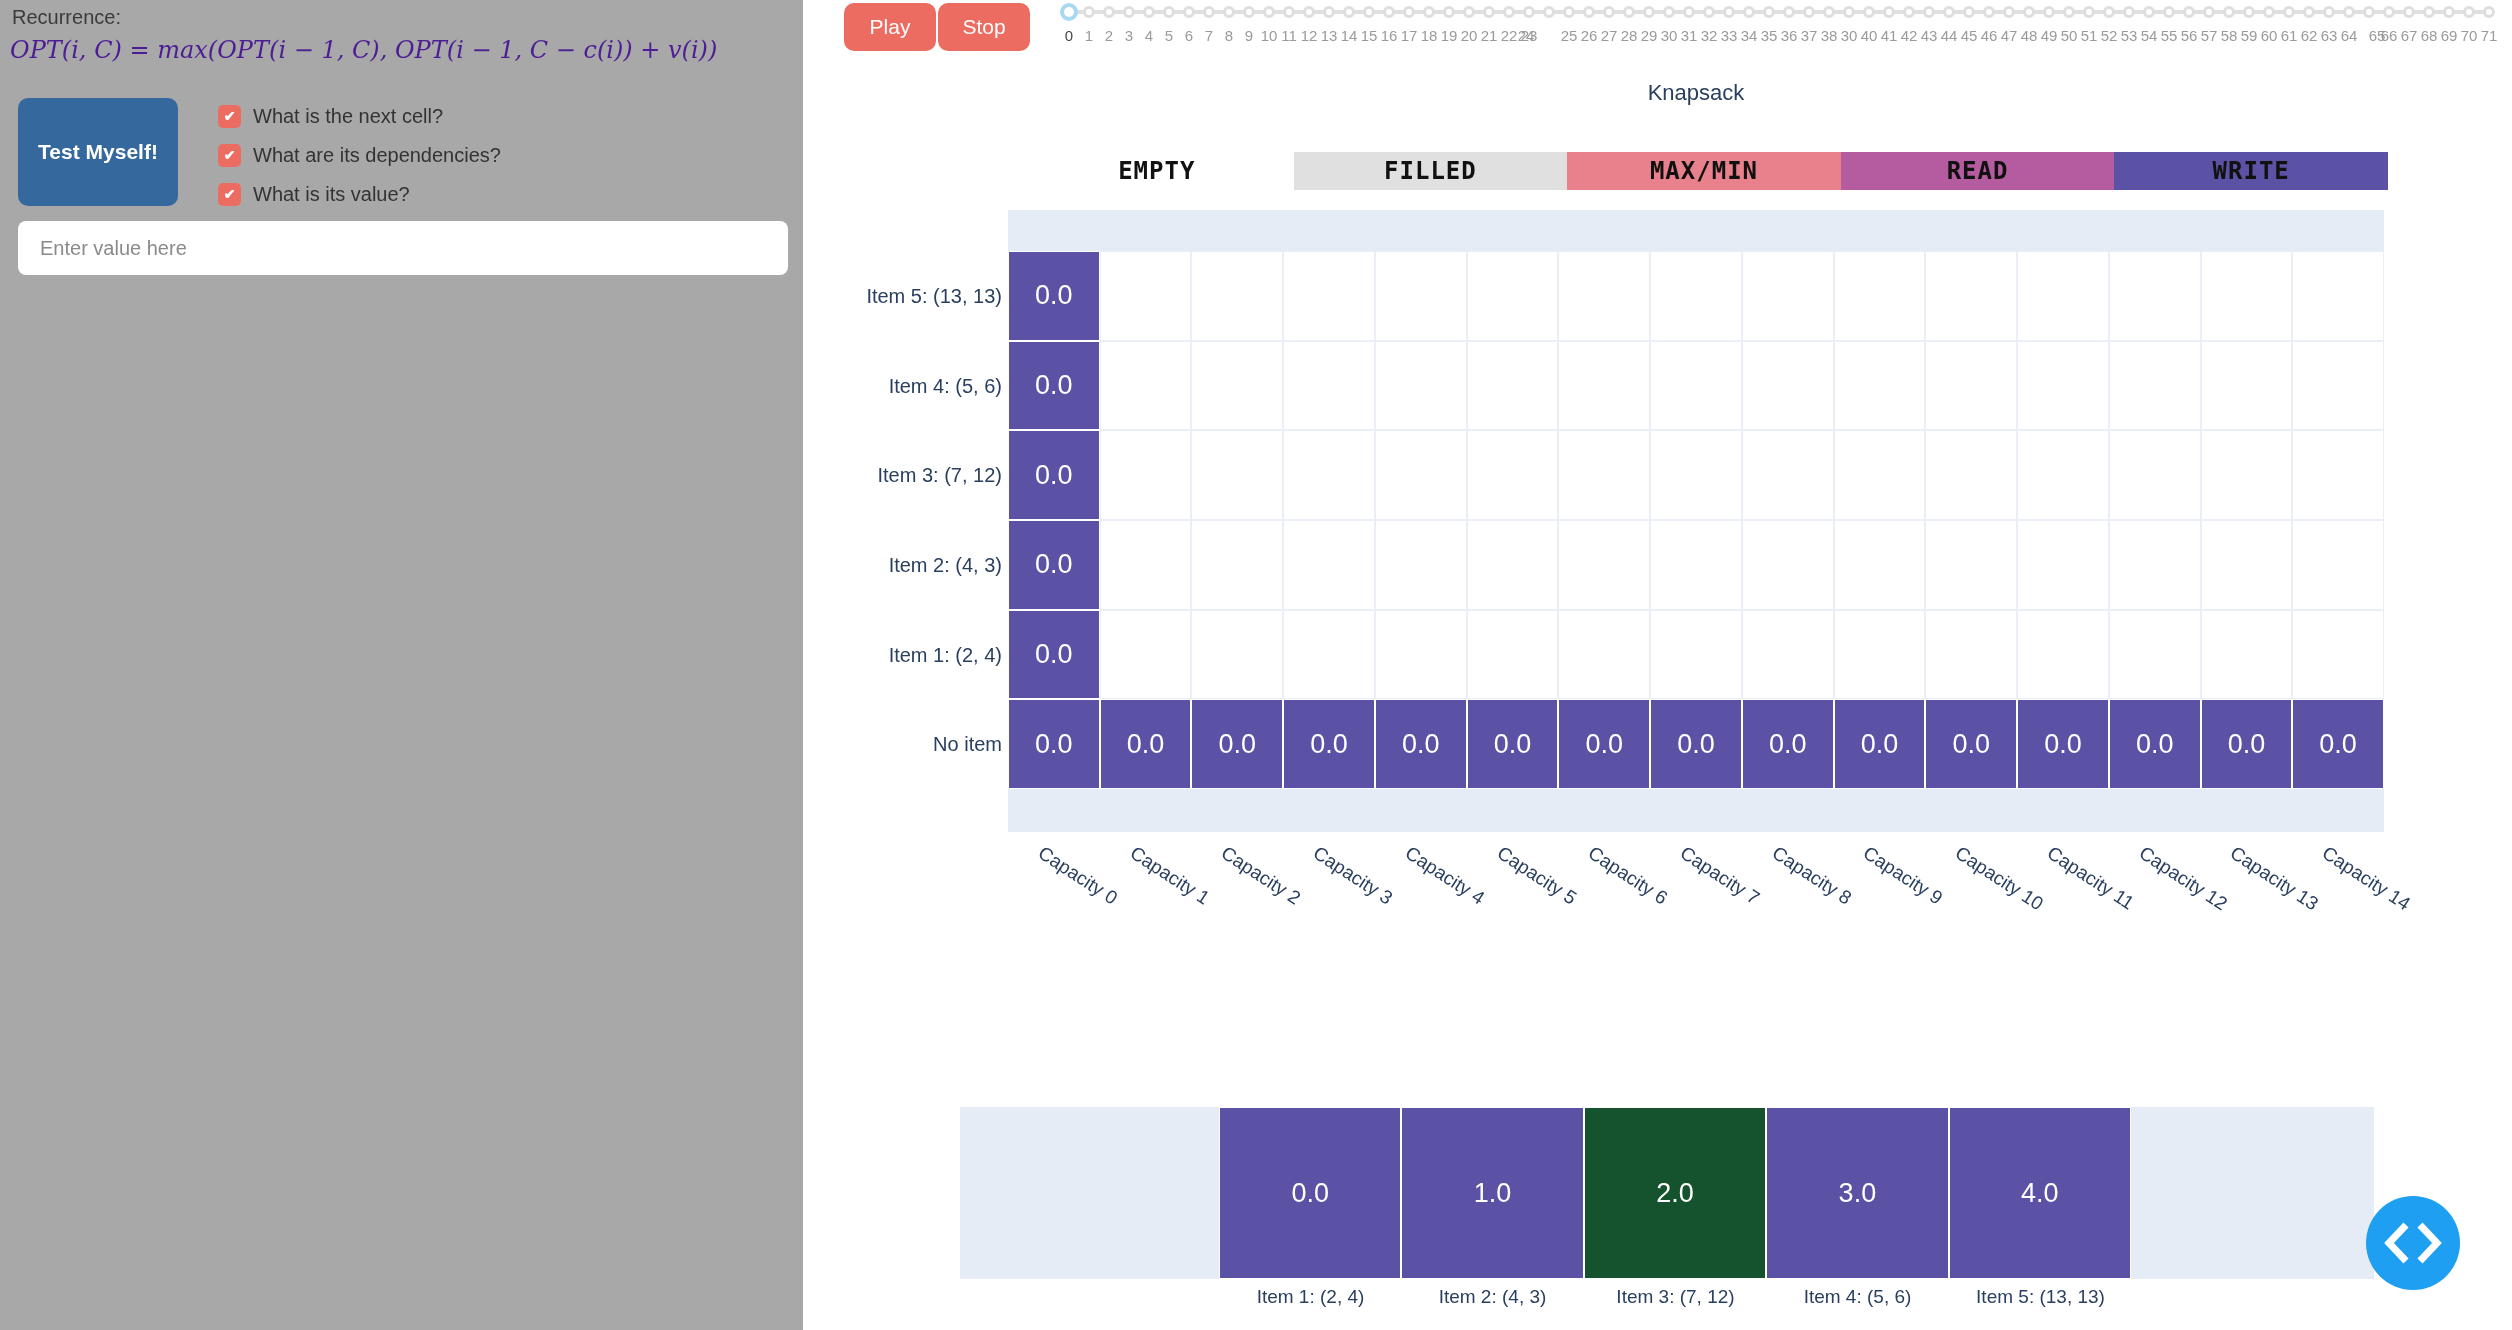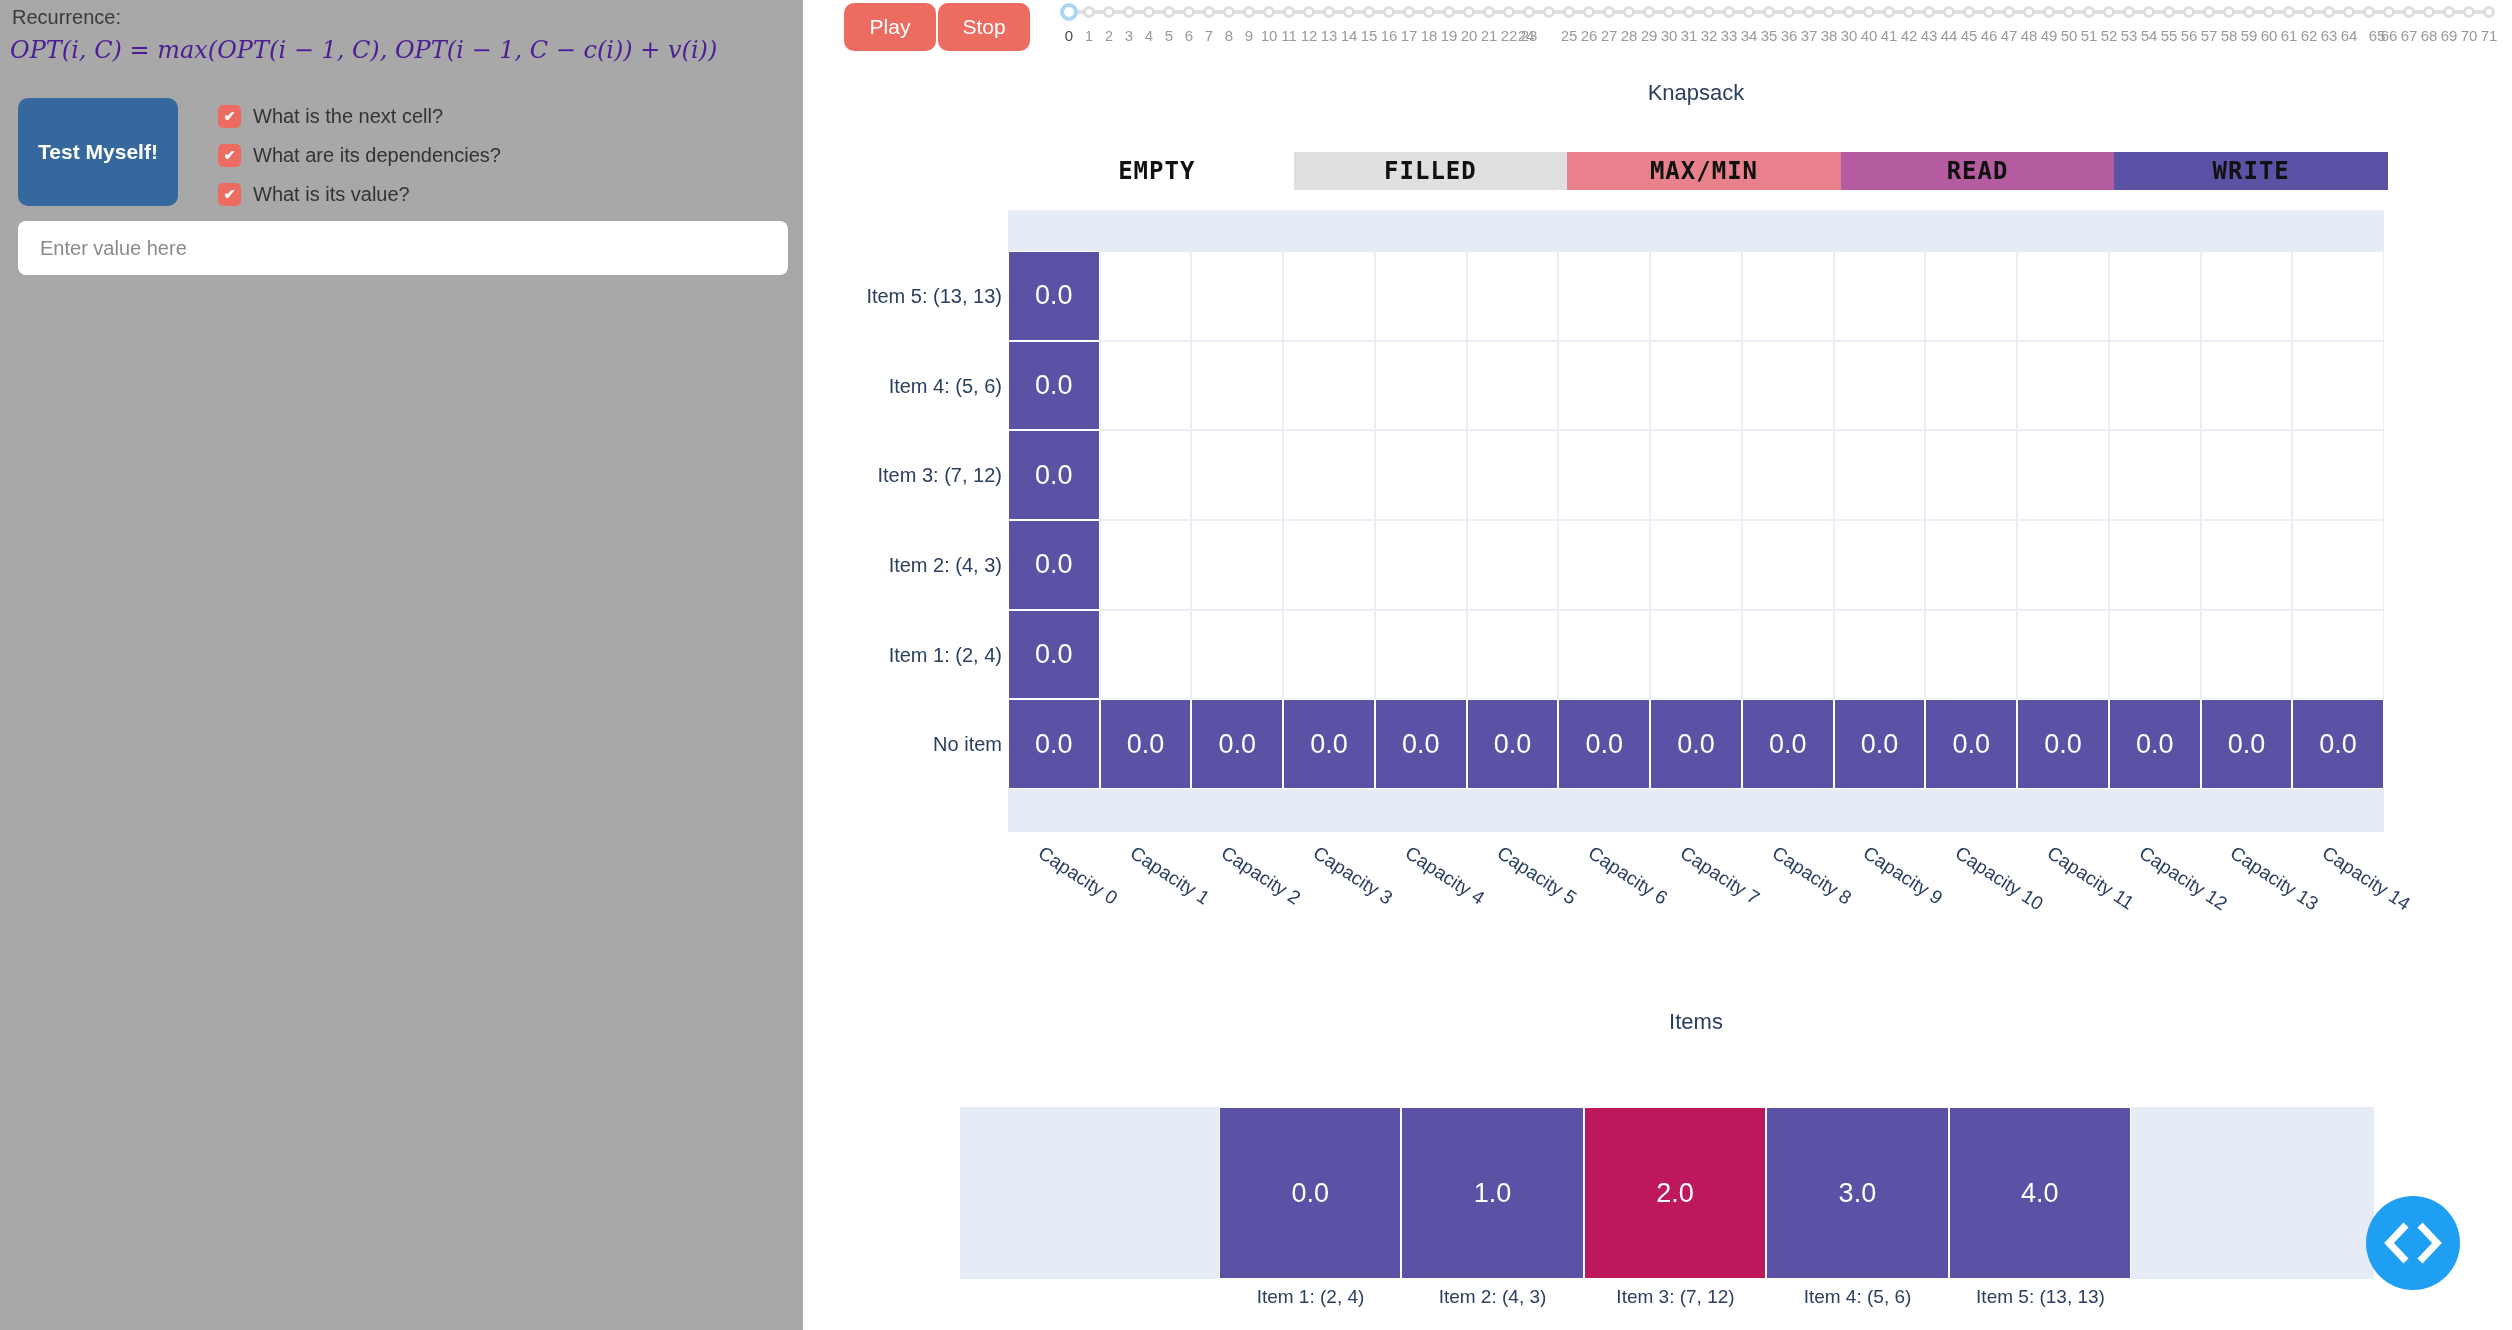--- a/index.html
+++ b/index.html
@@ -368,26 +368,25 @@
       <div class="col-label" style="left: 1688px;">Capacity 7</div>
       <div class="col-label" style="left: 1780px;">Capacity 8</div>
       <div class="col-label" style="left: 1871px;">Capacity 9</div>
       <div class="col-label" style="left: 1963px;">Capacity 10</div>
       <div class="col-label" style="left: 2055px;">Capacity 11</div>
       <div class="col-label" style="left: 2147px;">Capacity 12</div>
       <div class="col-label" style="left: 2238px;">Capacity 13</div>
       <div class="col-label" style="left: 2330px;">Capacity 14</div>
     </div>
 
-  <div id="items-title">Items</div>
   <div id="items-band"></div>
   <div id="items-strip">
       <div class="item-cell" style="background: rgb(91, 82, 165);">0.0</div>
       <div class="item-cell" style="background: rgb(91, 82, 165);">1.0</div>
-      <div class="item-cell" style="background: #be185d;">2.0</div>
+      <div class="item-cell" style="background: #14532d;">2.0</div>
       <div class="item-cell" style="background: rgb(91, 82, 165);">3.0</div>
       <div class="item-cell" style="background: rgb(91, 82, 165);">4.0</div>
     </div>
   <div id="items-labels">
       <div class="item-label" style="left: 1219px;">Item 1: (2, 4)</div>
       <div class="item-label" style="left: 1401px;">Item 2: (4, 3)</div>
       <div class="item-label" style="left: 1584px;">Item 3: (7, 12)</div>
       <div class="item-label" style="left: 1766px;">Item 4: (5, 6)</div>
       <div class="item-label" style="left: 1949px;">Item 5: (13, 13)</div>
     </div>

